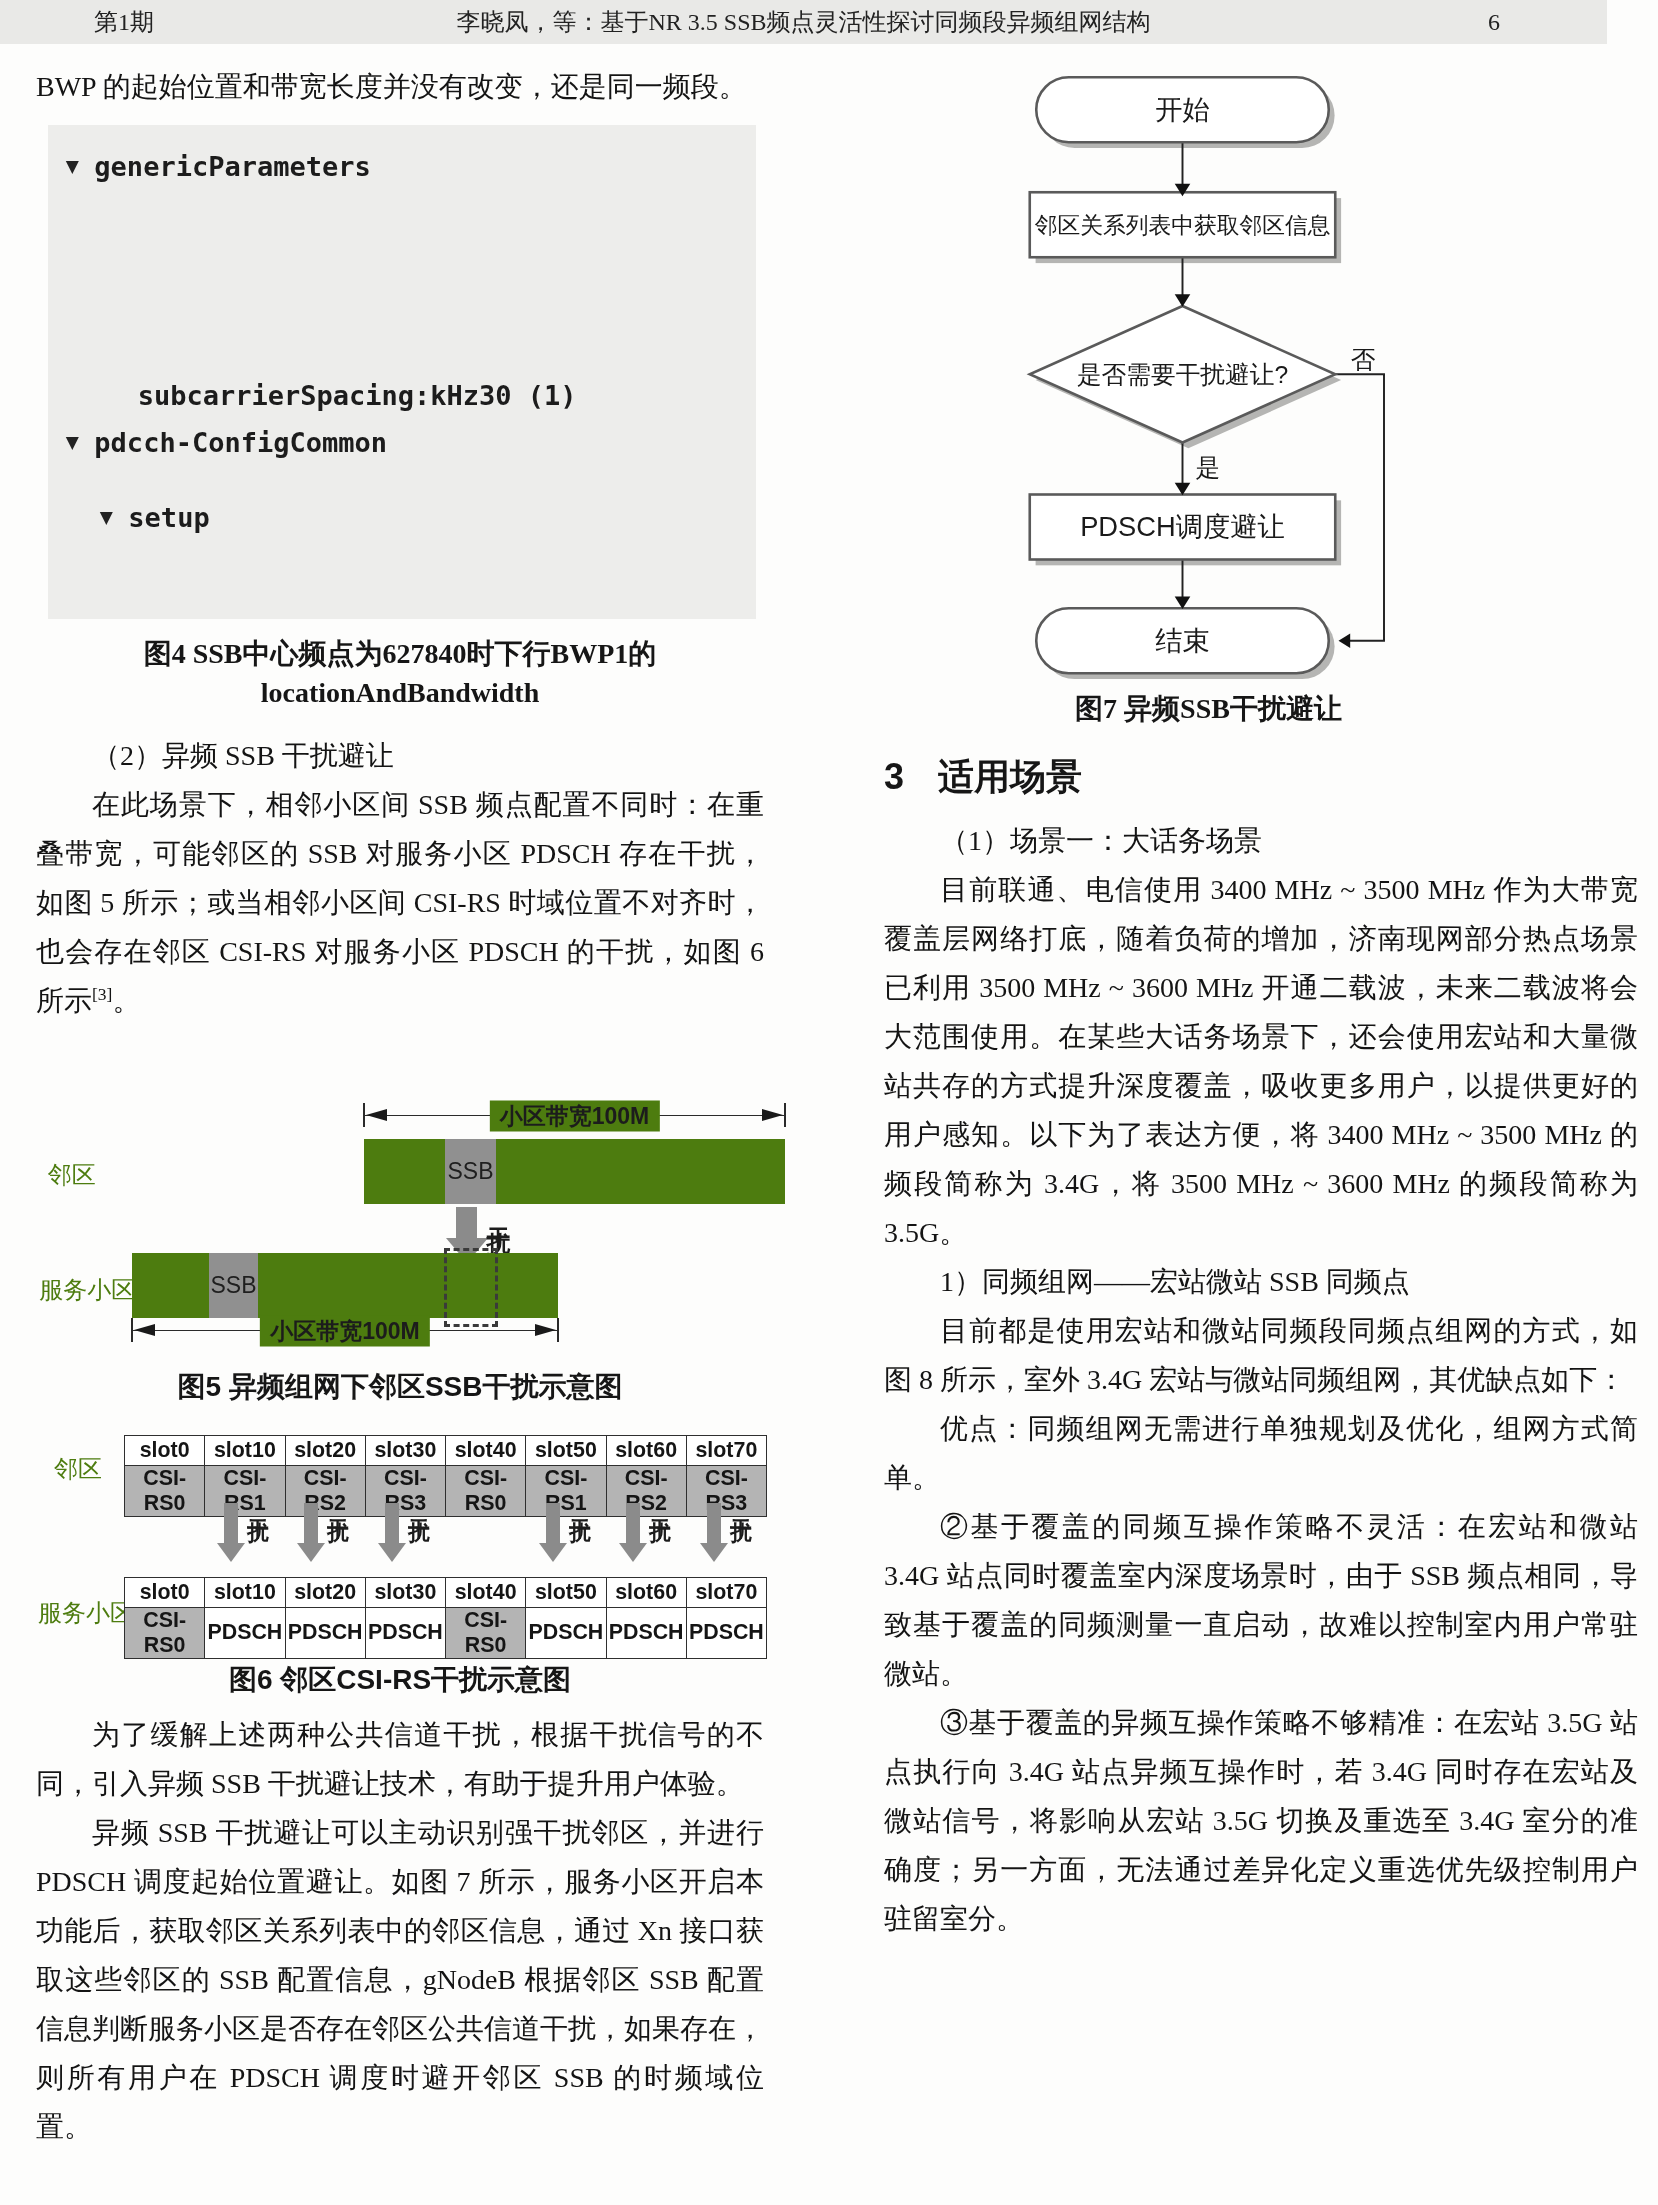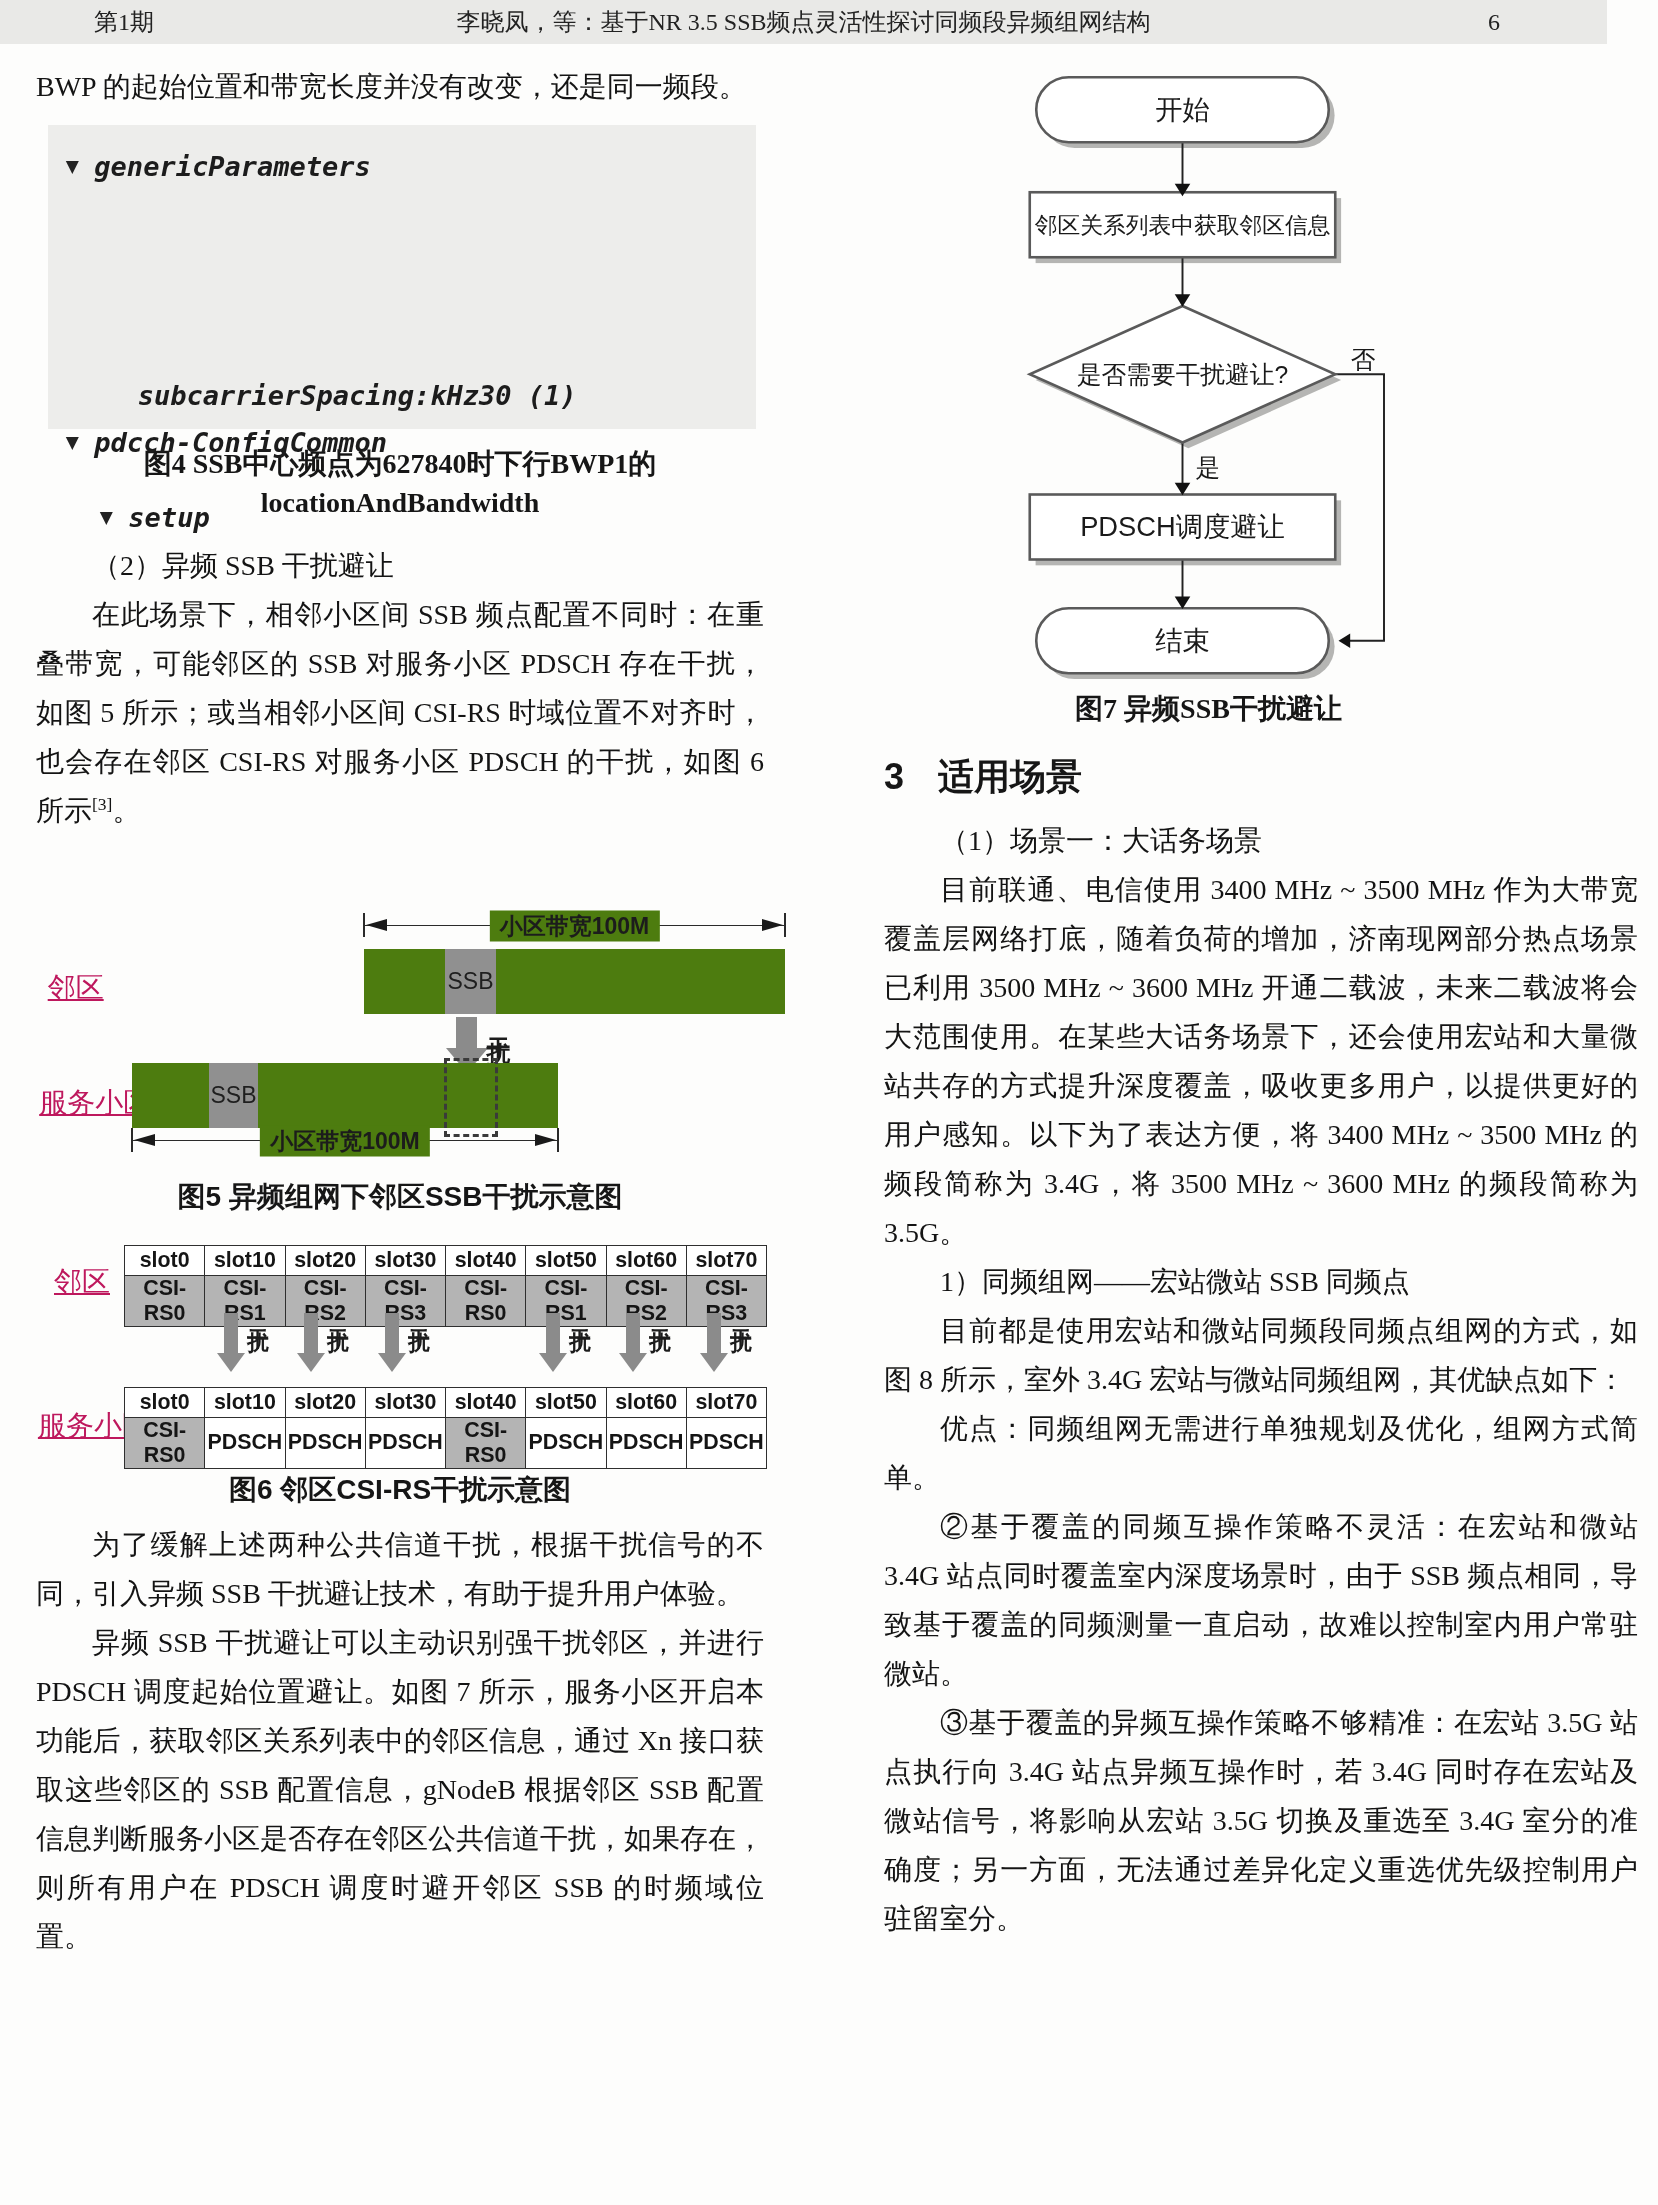--- a/index.html
+++ b/index.html
@@ -14,35 +14,35 @@
   
   .col{position:absolute;top:62px;}
   .col.left{left:36px;width:728px;}
   .col.right{left:864px;width:754px;margin-left:20px;}
   p.body{margin:0;font-size:28px;line-height:49px;text-align:justify;text-indent:2em;color:#141414;}
   p.body.noindent{text-indent:0;}
   p.body.nojust{text-align:left;}
   sup{font-size:17.5px;line-height:0;vertical-align:super;}
   .caption{font-size:28px;line-height:39px;text-align:center;font-weight:bold;color:#161616;}
   
-  .fig4{position:relative;margin:14.3px 7.8px 0 11.7px;height:304px;background:#ededeb;
-        font-family:"DejaVu Sans Mono",monospace;font-weight:bold;font-size:27px;color:#1c1c1c;font-style:italic;}
+  .fig4{position:relative;margin:14.3px 7.8px 0 11.7px;height:494px;background:#ededeb;
+        font-family:"DejaVu Sans Mono",monospace;font-weight:bold;font-size:27px;color:#1c1c1c;}
   .fig4 .row{position:absolute;white-space:nowrap;}
   .fig4 .tri{font-family:"DejaVu Sans",sans-serif;font-size:17px;margin-right:15.6px;vertical-align:4.5px;color:#222;}
   .fig4 .r1{left:18px;top:26px;}
   .fig4 .r3{left:90px;top:255px;}
   .fig4 .r4{left:18px;top:302px;}
   .fig4 .r5{left:52px;top:377px;}
   .codebox{position:absolute;left:44px;top:138px;width:624px;height:82px;box-sizing:border-box;
            border:5.8px solid #787878;border-radius:15.6px;background:#f4f4f2;
            display:flex;align-items:center;padding-left:32.5px;box-shadow:1.9px 2.6px 0 #c9c9c7;}
   .figcap{margin-top:14.3px;text-align:center;}
   
   .fig5{position:relative;margin-top:6.5px;height:390px;font-family:"Liberation Sans",sans-serif;}
-  .sidelabel{position:absolute;font-size:28px;color:#be185d;white-space:nowrap;text-decoration:underline;}
+  .sidelabel{position:absolute;font-size:24px;color:#4d7c0f;white-space:nowrap;}
   .bar{position:absolute;height:65px;background:#4d7c0f;}
   .ssb{position:absolute;top:0;height:100%;background:#909090;display:flex;align-items:center;
        justify-content:center;font-size:23px;color:#1f1f1f;}
   .dashedbox{position:absolute;border:3.2px dashed #3a3a3a;background:transparent;}
   .dim{position:absolute;height:0;border-top:1.9px solid #2a2a2a;}
   .dim::before,.dim::after{content:"";position:absolute;width:1.9px;height:23.4px;background:#2a2a2a;top:-12.3px;}
   .dim::before{left:-0.6px;} .dim::after{right:-0.6px;}
   .ah{position:absolute;width:0;height:0;border-top:6.5px solid transparent;border-bottom:6.5px solid transparent;top:-7.1px;}
   .ah.l{left:1.9px;border-right:21px solid #1a1a1a;}
   .ah.r{right:1.9px;border-left:21px solid #1a1a1a;}

